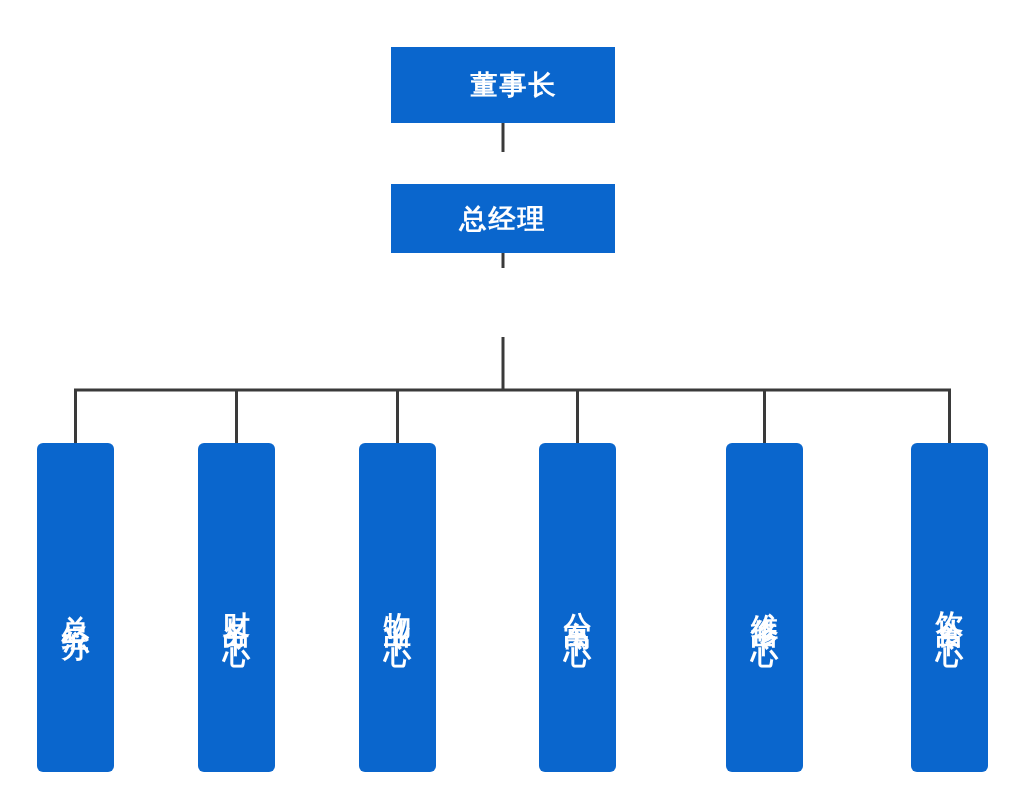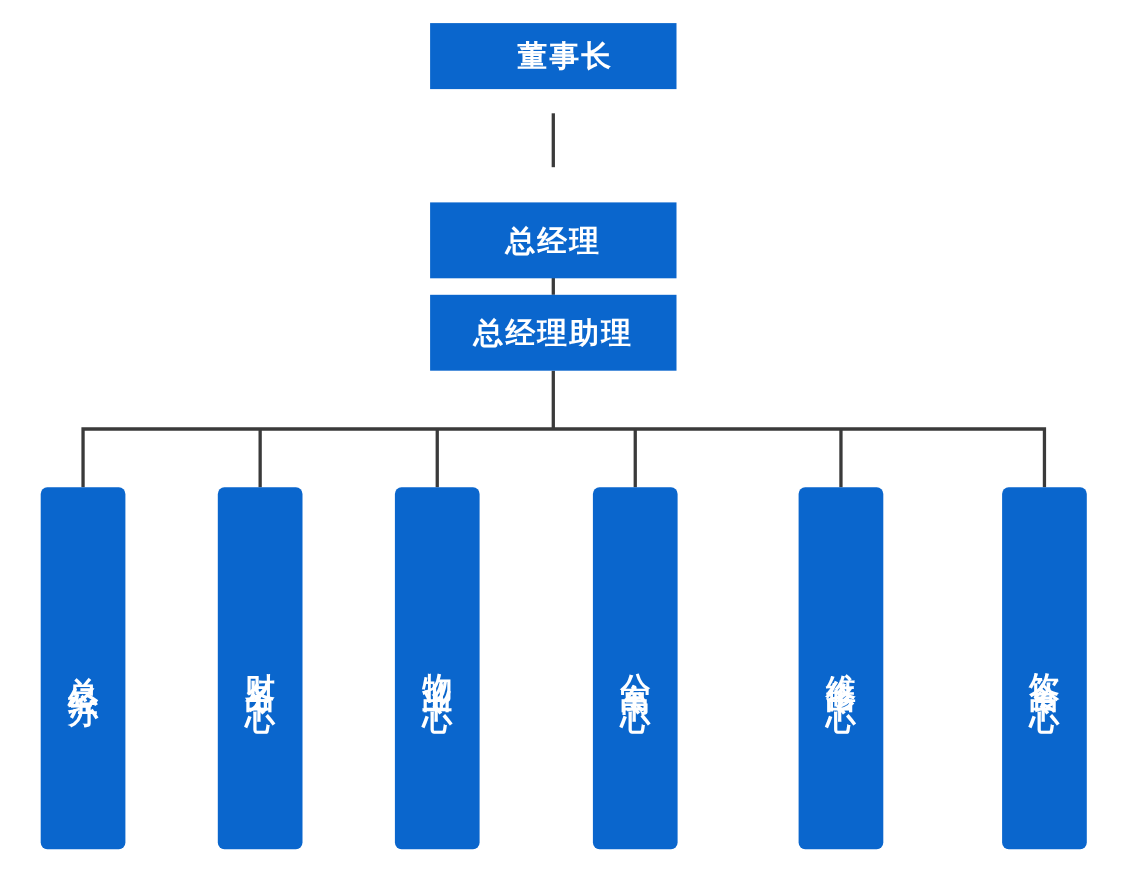--- a/index.html
+++ b/index.html
@@ -54,21 +54,21 @@
   .node.child-node {
     top: 443px;
     width: 77px;
     height: 329px;
     font-size: 27px;
     border-radius: 6px;
     writing-mode: vertical-rl;
     text-orientation: upright;
     letter-spacing: 9px;
   }
-  #node-chairman   { top: 21px;  height: 60px; padding-left: 22px; }
+  #node-chairman   { top: 47px;  height: 76px; padding-left: 22px; }
   #node-gm         { top: 152px; margin-top: 32px; }
   #node-gm-assist  { top: 268px; }
   #child-0 { left: 37px;  }
   #child-1 { left: 198px; }
   #child-2 { left: 359px; }
   #child-3 { left: 539px; }
   #child-4 { left: 726px; }
   #child-5 { left: 911px; }
 </style>
 </head>
@@ -84,21 +84,20 @@
     <path d="M236.5 390 L236.5 443"></path>
     <path d="M397.5 390 L397.5 443"></path>
     <path d="M577.5 390 L577.5 443"></path>
     <path d="M764.5 390 L764.5 443"></path>
   </svg>
 
   <div class="node top-node" id="node-chairman">董事长</div>
 
   <div class="node top-node" id="node-gm">总经理</div>
 
-  <div class="node top-node" id="node-gm-assist">总经理助理</div>
 
   <div class="node child-node" id="child-0">总经办</div>
 
   <div class="node child-node" id="child-1">财务中心</div>
 
   <div class="node child-node" id="child-2">物业中心</div>
 
   <div class="node child-node" id="child-3">公寓中心</div>
 
   <div class="node child-node" id="child-4">维修中心</div>

